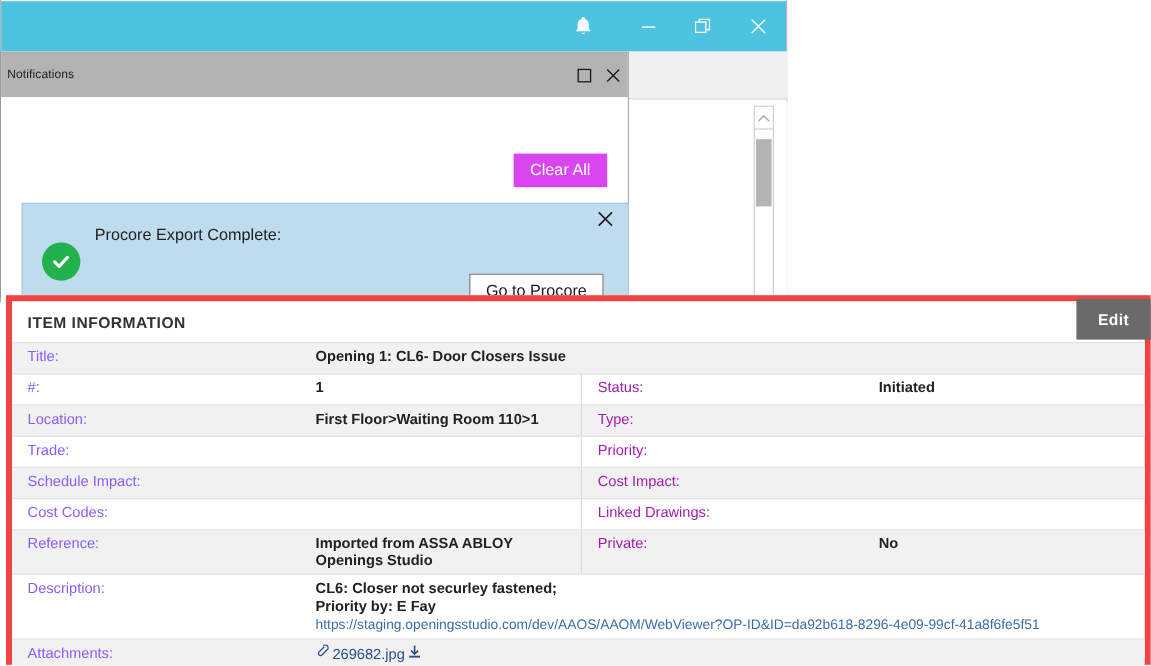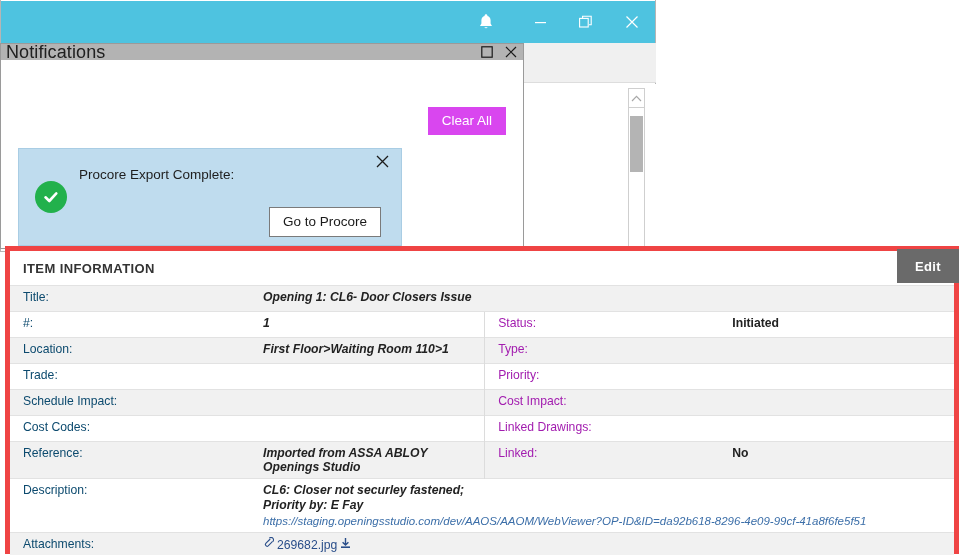--- a/index.html
+++ b/index.html
@@ -53,43 +53,43 @@
     background: #b4b4b4;
   }
 
   
   .notif-window {
     position: absolute; left: 0; top: 43px; width: 524px; height: 206px;
     background: #ffffff;
     border: 1px solid #9a9a9a;
   }
   .notif-titlebar {
-    height: 16px; background: #b3b3b3;
+    height: 37px; background: #b3b3b3;
     display: flex; align-items: center;
     padding-left: 5px;
-    font-size: 18px; color: #202020;
+    font-size: 10px; color: #202020;
   }
   .notif-title { flex: 1; letter-spacing: .1px; }
   .notif-tb-btn {
     width: 24px; height: 23px;
     display: flex; align-items: center; justify-content: center;
     color: #1a1a1a;
   }
   .notif-body { position: relative; height: 181px; background: #ffffff; }
 
   .clearall-btn {
     position: absolute; right: 17px; top: 47px;
     background: #d946ef; color: #ffffff;
     border: none; padding: 6px 14px 7px;
     font-size: 13.5px; font-family: "Liberation Sans", sans-serif;
     cursor: pointer;
   }
 
   .notif-card {
-    position: absolute; left: 17px; top: 88px; width: 384px; height: 98px;
+    position: absolute; left: 17px; top: 88px; width: 506px; height: 98px;
     background: #bfdcee; border: 1px solid #a9cde4;
   }
   .notif-card-x {
     position: absolute; right: 12px; top: 6px;
     font-size: 15px; color: #1c1c1c; line-height: 1; cursor: pointer;
   }
   .check-badge {
     position: absolute; left: 16px; top: 32px;
     width: 32px; height: 32px; border-radius: 50%;
     background: #22b14c;
@@ -131,22 +131,22 @@
 
   .info-table { width: 100%; border-collapse: collapse; table-layout: fixed; }
   .info-table tr { height: 26px; }
   .info-table td {
     font-size: 12.2px; color: #3b3b3b;
     padding: 4px 0 4px 13px;
     vertical-align: top;
     border-top: 1px solid #e2e2e2;
   }
   .row-alt td { background: #f1f1f1; }
-  td.lbl { width: 240px; color: #0c4a6e; }
-  td.val { font-weight: bold; color: #222222; font-style: italic; }
+  td.lbl { width: 240px; color: #8b5cf6; }
+  td.val { font-weight: bold; color: #222222; }
   td.rlbl { width: 215px; color: #a21caf; border-left: 1px solid #dcdcdc; }
   td.rval { font-weight: bold; color: #222222; }
   .desc-line { display: block; font-weight: bold; color: #222222; line-height: 1.25; }
   .desc-link {
     display: block; color: #3b6ea8; font-weight: normal;
     font-size: 11.5px; line-height: 1.3; word-break: break-all;
     text-decoration: none; cursor: pointer;
   }
   .attach-link { color: #2a4e8a; font-size: 12.2px; cursor: pointer; }
   .attach-wrap { display: inline-flex; align-items: center; gap: 3px; justify-content: flex-end; }
@@ -268,21 +268,21 @@
           </tr>
           <tr>
             <td class="lbl">Cost Codes:</td>
             <td class="val"></td>
             <td class="rlbl">Linked Drawings:</td>
             <td class="rval"></td>
           </tr>
           <tr class="row-alt">
             <td class="lbl">Reference:</td>
             <td class="val">Imported from ASSA ABLOY Openings Studio</td>
-            <td class="rlbl">Linked:</td>
+            <td class="rlbl">Private:</td>
             <td class="rval">No</td>
           </tr>
           <tr>
             <td class="lbl">Description:</td>
             <td class="val" colspan="3">
               <span class="desc-line">CL6: Closer not securley fastened;</span>
               <span class="desc-line">Priority by: E Fay</span>
               <span class="desc-link">https://staging.openingsstudio.com/dev/AAOS/AAOM/WebViewer?OP-ID&amp;ID=da92b618-8296-4e09-99cf-41a8f6fe5f51</span>
             </td>
           </tr>

